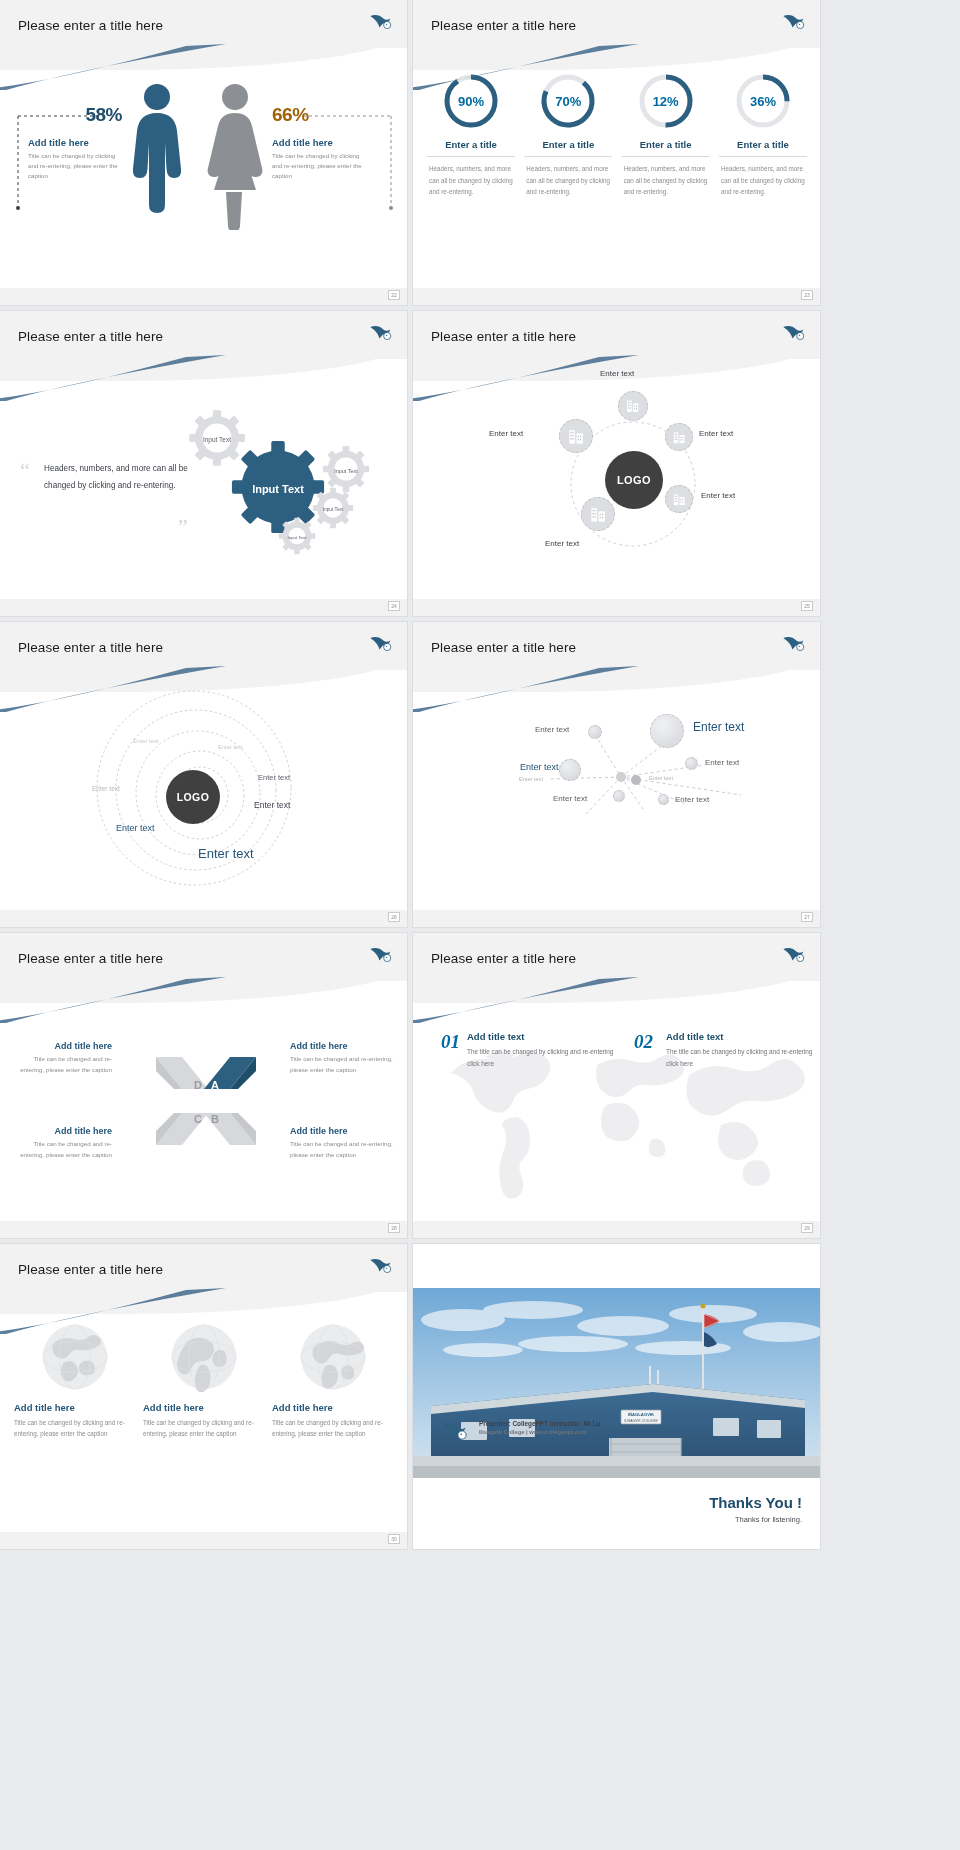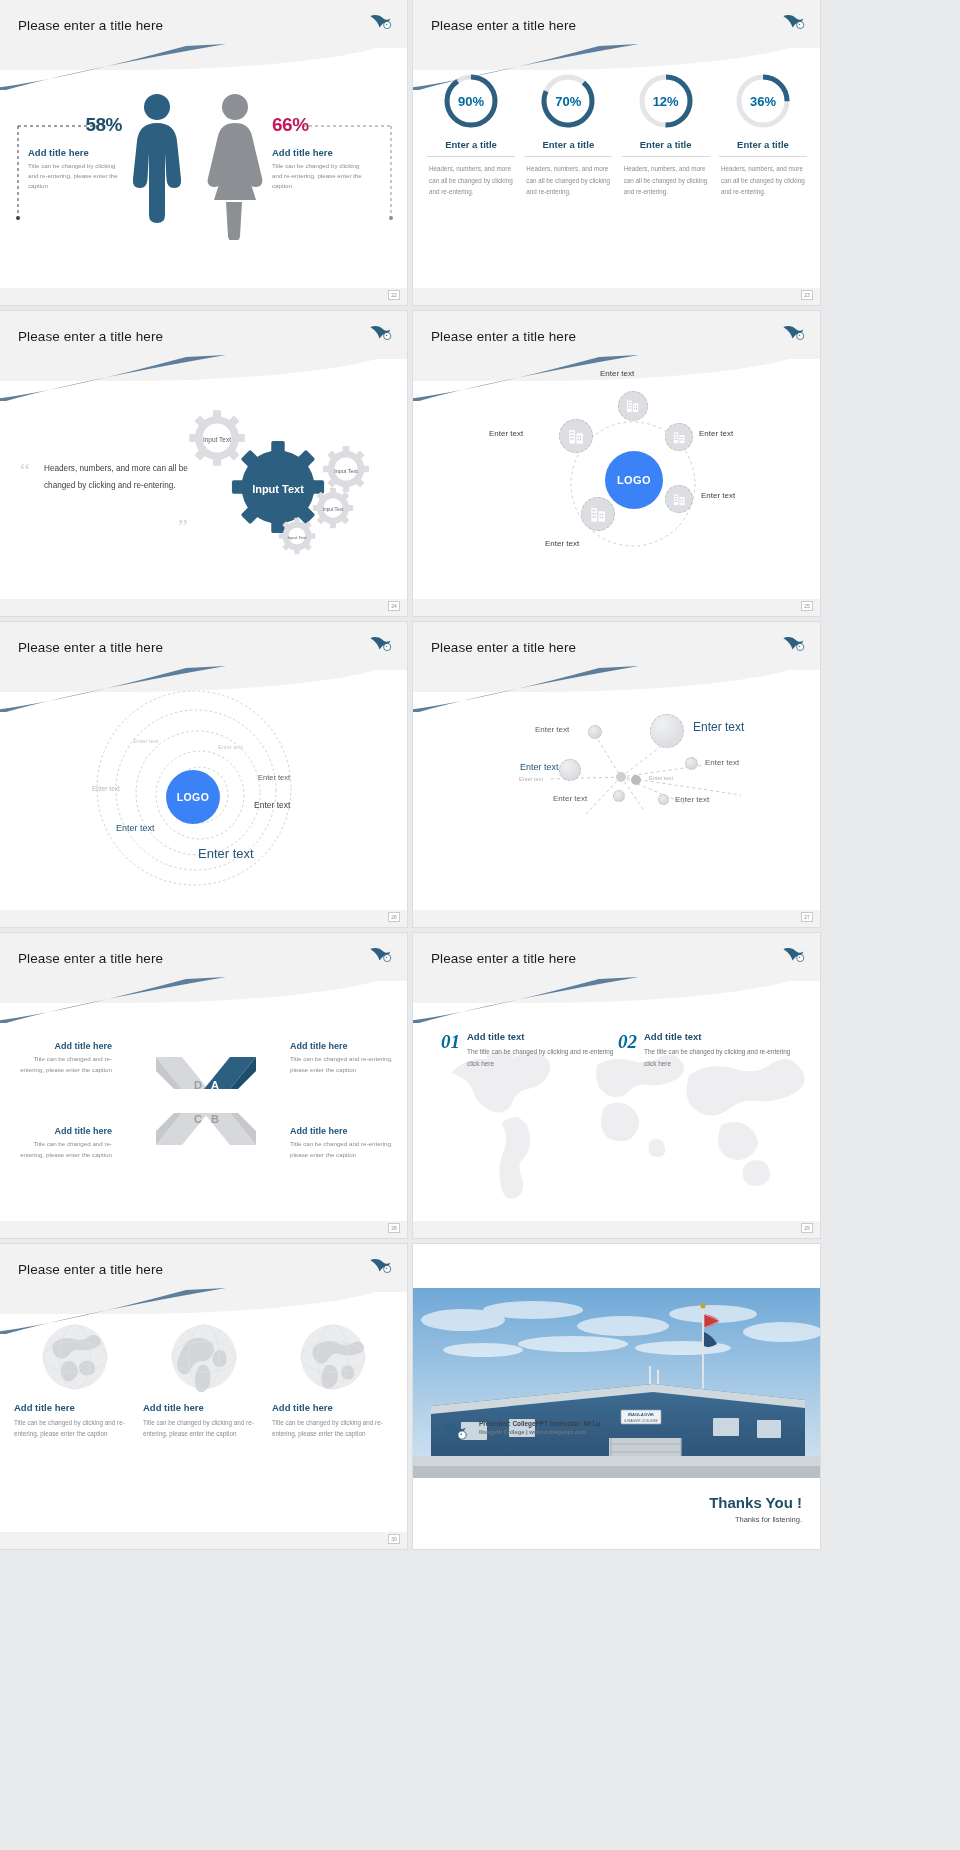--- a/index.html
+++ b/index.html
@@ -39,21 +39,21 @@
   .logo-bird { position:absolute; right:12px; top:12px; width:26px; height:20px; z-index:7; }
   .pagenum {
     position:absolute; right:7px; bottom:5px;
     width:12px; height:10px; border:1px solid #c9cacd;
     font-size:5px; color:#8b8d92; text-align:center; line-height:9px;
     background:#fff;
   }
   .footer-band { position:absolute; left:0; bottom:0; width:100%; height:17px; background:#f2f2f2; }
 
   
-  .s1-stage { position:absolute; left:0; top:80px; width:100%; height:215px; }
+  .s1-stage { position:absolute; left:0; top:70px; width:100%; height:215px; }
   .pct { font-size:19px; font-weight:bold; letter-spacing:-.5px; }
   .addtitle { font-size:9.5px; font-weight:bold; color:#23567a; margin-top:5px; }
   .capt { font-size:6.2px; color:#8a8d92; line-height:1.65; margin-top:3px; }
 
   
   .donut-row { position:absolute; left:14px; top:72px; width:380px; display:flex; justify-content:space-between; }
   .donut-col { width:88px; text-align:center; }
   .donut { position:relative; width:58px; height:58px; margin:0 auto; }
   .donut svg { display:block; }
   .donut-label { position:absolute; inset:0; display:flex; align-items:center; justify-content:center;
@@ -63,21 +63,21 @@
   .d-body { font-size:6.3px; color:#8a8d92; line-height:1.85; margin-top:6px; text-align:left; padding-left:2px;}
 
   
   .quote-mark { font-size:22px; color:#d3d5d8; font-family:"Liberation Serif", serif; line-height:.7; }
   .quote-txt { font-size:8.2px; color:#3c4049; line-height:2.05; }
 
   
   .et { font-size:8px; color:#3c4049; }
 
   .logo-circle {
-    border-radius:50%; background:#3b82f6; color:#fff;
+    border-radius:50%; background:#404040; color:#fff;
     display:flex; align-items:center; justify-content:center;
     font-weight:bold; letter-spacing:.4px;
   }
   .dashed-node {
     border-radius:50%; border:1px dashed #bcbec2; background:#dcdee1;
     display:flex; align-items:center; justify-content:center;
   }
 
   
   .x-col-title { font-size:9px; font-weight:bold; color:#23567a; }
@@ -153,21 +153,21 @@
 
       <div style="position:absolute;left:42px;top:34px;width:80px;text-align:right;">
         <div class="pct" style="color:#1f4e6b">58%</div>
       </div>
       <div style="position:absolute;left:28px;top:62px;width:96px;">
         <div class="addtitle">Add title here</div>
         <div class="capt">Title can be changed by clicking and re-entering, please enter the caption</div>
       </div>
 
       <div style="position:absolute;left:272px;top:34px;width:80px;">
-        <div class="pct" style="color:#be185d">66%</div>
+        <div class="pct" style="color:#a16207">66%</div>
       </div>
       <div style="position:absolute;left:272px;top:62px;width:96px;">
         <div class="addtitle">Add title here</div>
         <div class="capt">Title can be changed by clicking and re-entering, please enter the caption</div>
       </div>
     </div>
     <div class="footer-band"></div>
     <div class="pagenum">22</div>
   </div>
 
@@ -689,21 +689,21 @@
     </svg>
 
     <div style="position:absolute;left:28px;top:98px;display:flex;align-items:flex-start;gap:7px;">
       <span class="num">01</span>
       <div style="width:150px;">
         <div class="m-title">Add title text</div>
         <div class="m-body">The title can be changed by clicking and re-entering click here</div>
       </div>
     </div>
 
-    <div style="position:absolute;left:205px;top:98px;display:flex;align-items:flex-start;gap:7px;">
+    <div style="position:absolute;left:221px;top:98px;display:flex;align-items:flex-start;gap:13px;">
       <span class="num">02</span>
       <div style="width:150px;">
         <div class="m-title">Add title text</div>
         <div class="m-body">The title can be changed by clicking and re-entering click here</div>
       </div>
     </div>
 
     <div class="footer-band"></div>
     <div class="pagenum">29</div>
   </div>

